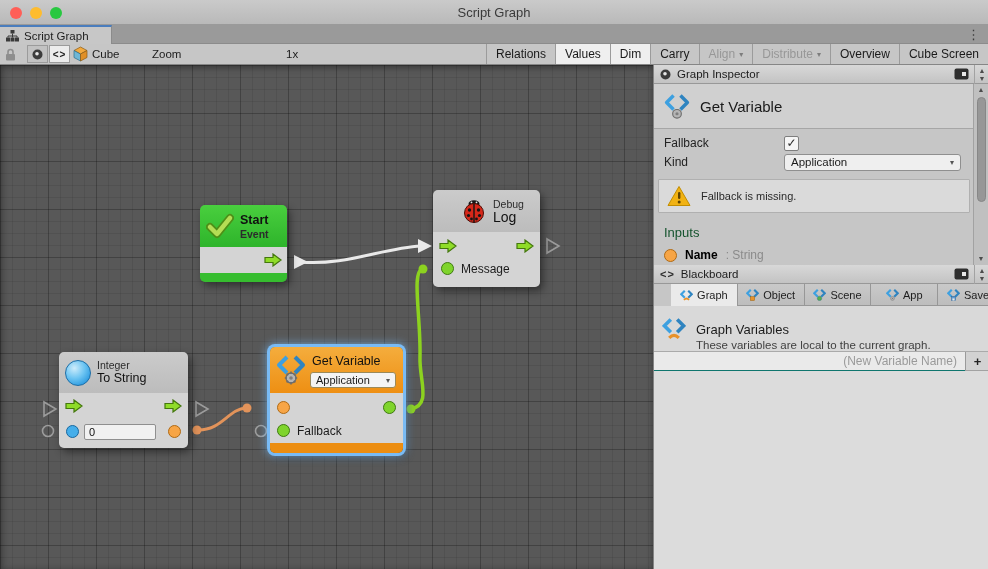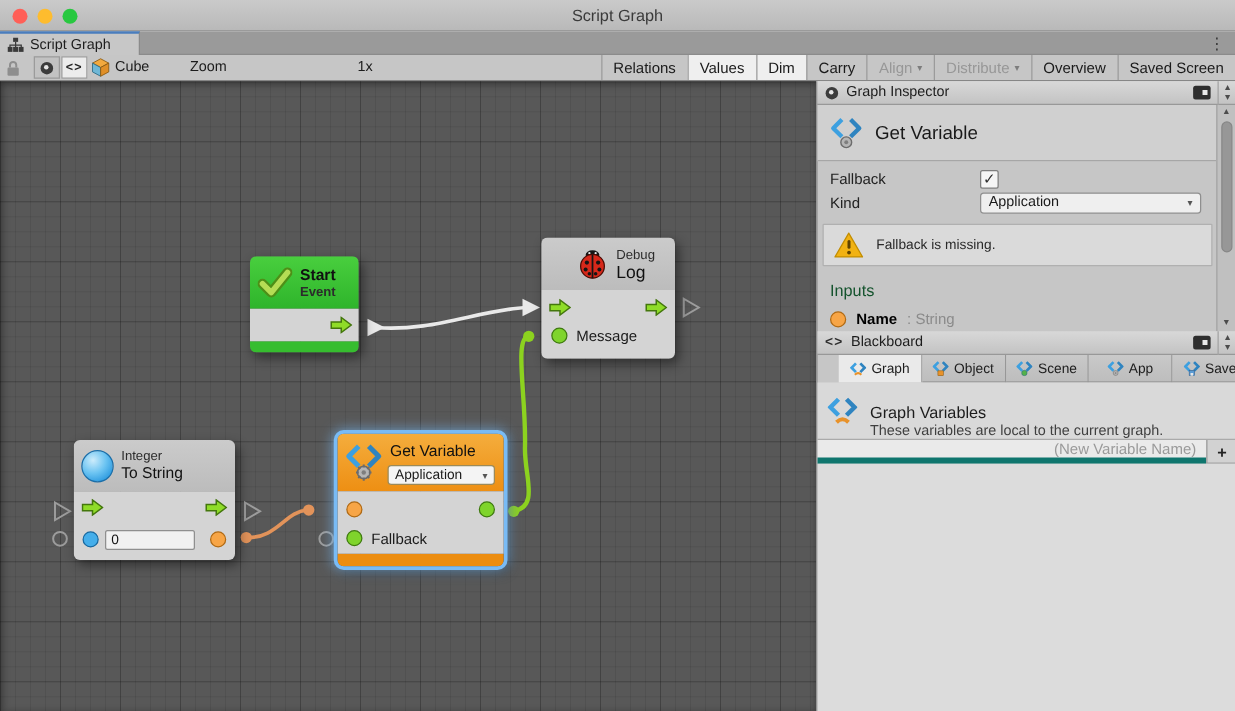--- a/index.html
+++ b/index.html
@@ -139,21 +139,21 @@
   .bbtab { width:67px; height:22px; border-right:1px solid #979797; border-bottom:1px solid #979797;
     background:linear-gradient(#c9c9c9,#bdbdbd); display:flex; align-items:center; justify-content:center; gap:4px;
     font-size:11px; color:#1d1d1d; }
   .bbtab.on { background:#eaeaea; border-bottom:none; }
   #gv-section { position:absolute; left:0; top:241px; width:335px; height:46px; background:#d9d9d9;
     border-bottom:1px solid #aaaaaa; display:flex; align-items:center; gap:10px; padding:0 8px; }
   #gv-texts { display:flex; flex-direction:column; gap:2px;margin-top:16px; }
   #gv-title { font-size:13px; color:#1c1c1c; }
   #gv-desc { font-size:11.5px; color:#3f3f3f; }
   #newvar-row { position:absolute; left:0; top:287px; width:335px; height:19px; display:flex; }
-  #newvar-input { width:311px; height:19px; background:#eaeaea; border:none; border-bottom:5px solid #0f766e;
+  #newvar-input { width:311px; height:19px; background:#eaeaea; border:none; border-bottom:1px solid #0f766e;
     text-align:right; padding-right:8px; font-size:12px; font-family:"Liberation Sans",sans-serif; color:#333; }
   #newvar-input::placeholder { color:#9a9a9a; }
   #newvar-add { width:24px; height:19px; background:#d2d2d2; border-left:1px solid #9a9a9a; border-bottom:1px solid #a2a2a2;
     display:flex; align-items:center; justify-content:center; font-size:13px; font-weight:bold; color:#222; }
   #panel-rest { position:absolute; left:0; top:306px; width:335px; height:198px; background:#dcdcdc; }
 </style>
 </head>
 <body>
 
 <div id="titlebar" class="abs">
@@ -218,21 +218,21 @@
         <span class="caret">▾</span>
       </div>
     <div class="tbr dis">
         <span>Distribute</span>
         <span class="caret">▾</span>
       </div>
     <div class="tbr">
         <span>Overview</span>
       </div>
     <div class="tbr">
-        <span>Saved Screen</span>
+        <span>Cube Screen</span>
       </div>
   </div>
 </div>
 
 <div id="canvas" class="abs">
 
   <svg class="wiresvg" width="653" height="504">
     <path d="M300,197 C345,201 383,183 421,181" stroke="#e9e9e9" stroke-width="3" fill="none"></path>
     <polygon points="294,190 308,197 294,204" fill="#e9e9e9"></polygon>
     <polygon points="418,174 432,181 418,188" fill="#e9e9e9"></polygon>

